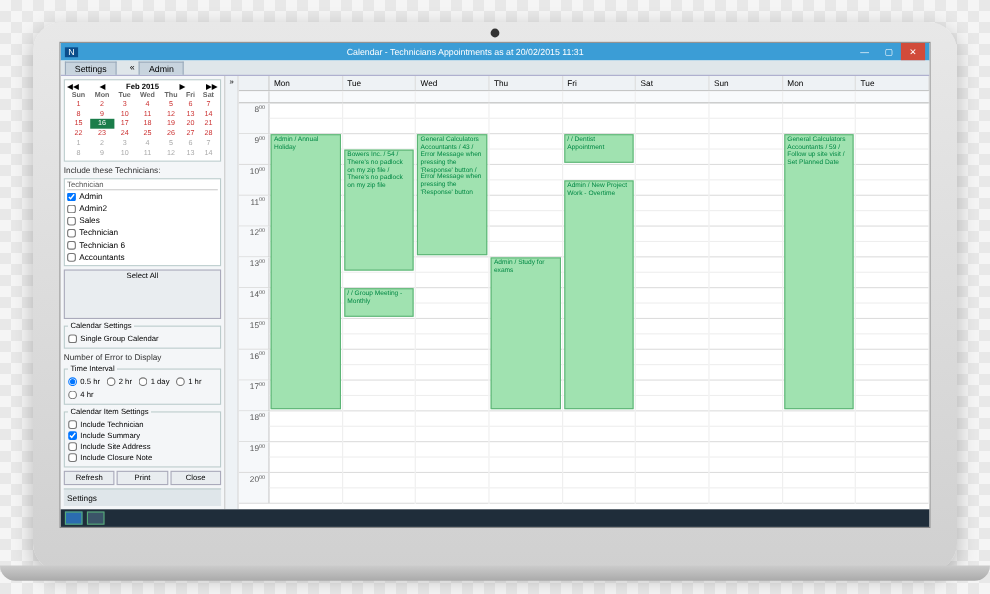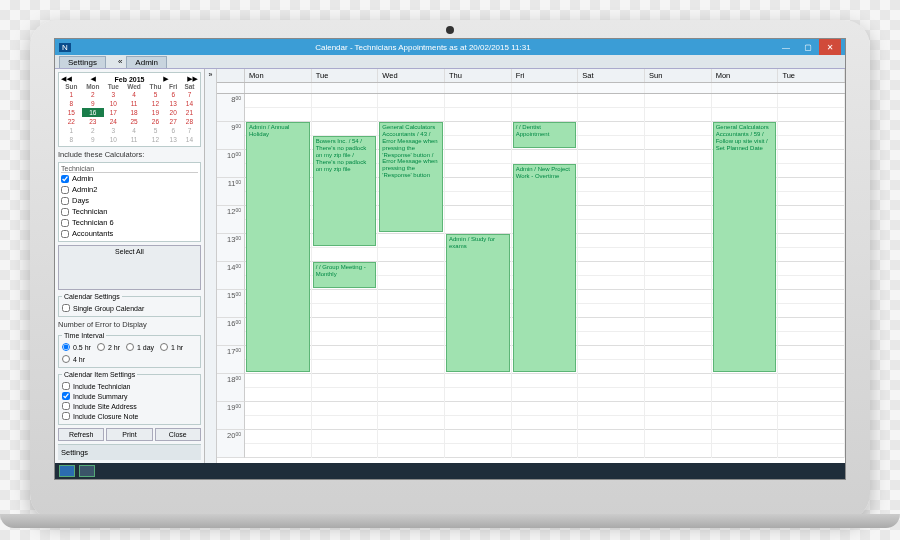--- a/index.html
+++ b/index.html
@@ -152,35 +152,35 @@
                   <td class="other">9</td>
                   <td class="other">10</td>
                   <td class="other">11</td>
                   <td class="other">12</td>
                   <td class="other">13</td>
                   <td class="other">14</td>
                 </tr>
               </tbody>
             </table>
         </div>
-        <div class="section-label">Include these Calculators:</div>
+        <div class="section-label">Include these Technicians:</div>
         <div class="tech-box">
           <div class="hdr">Technician</div>
           <div id="tech-items">
               <label>
                 <input type="checkbox" checked="" style="">
                 <span>Admin</span>
               </label>
               <label>
                 <input type="checkbox" style="">
                 <span>Admin2</span>
               </label>
               <label>
                 <input type="checkbox" style="">
-                <span>Days</span>
+                <span>Sales</span>
               </label>
               <label>
                 <input type="checkbox" style="">
                 <span>Technician</span>
               </label>
               <label>
                 <input type="checkbox" style="">
                 <span>Technician 6</span>
               </label>
               <label>

